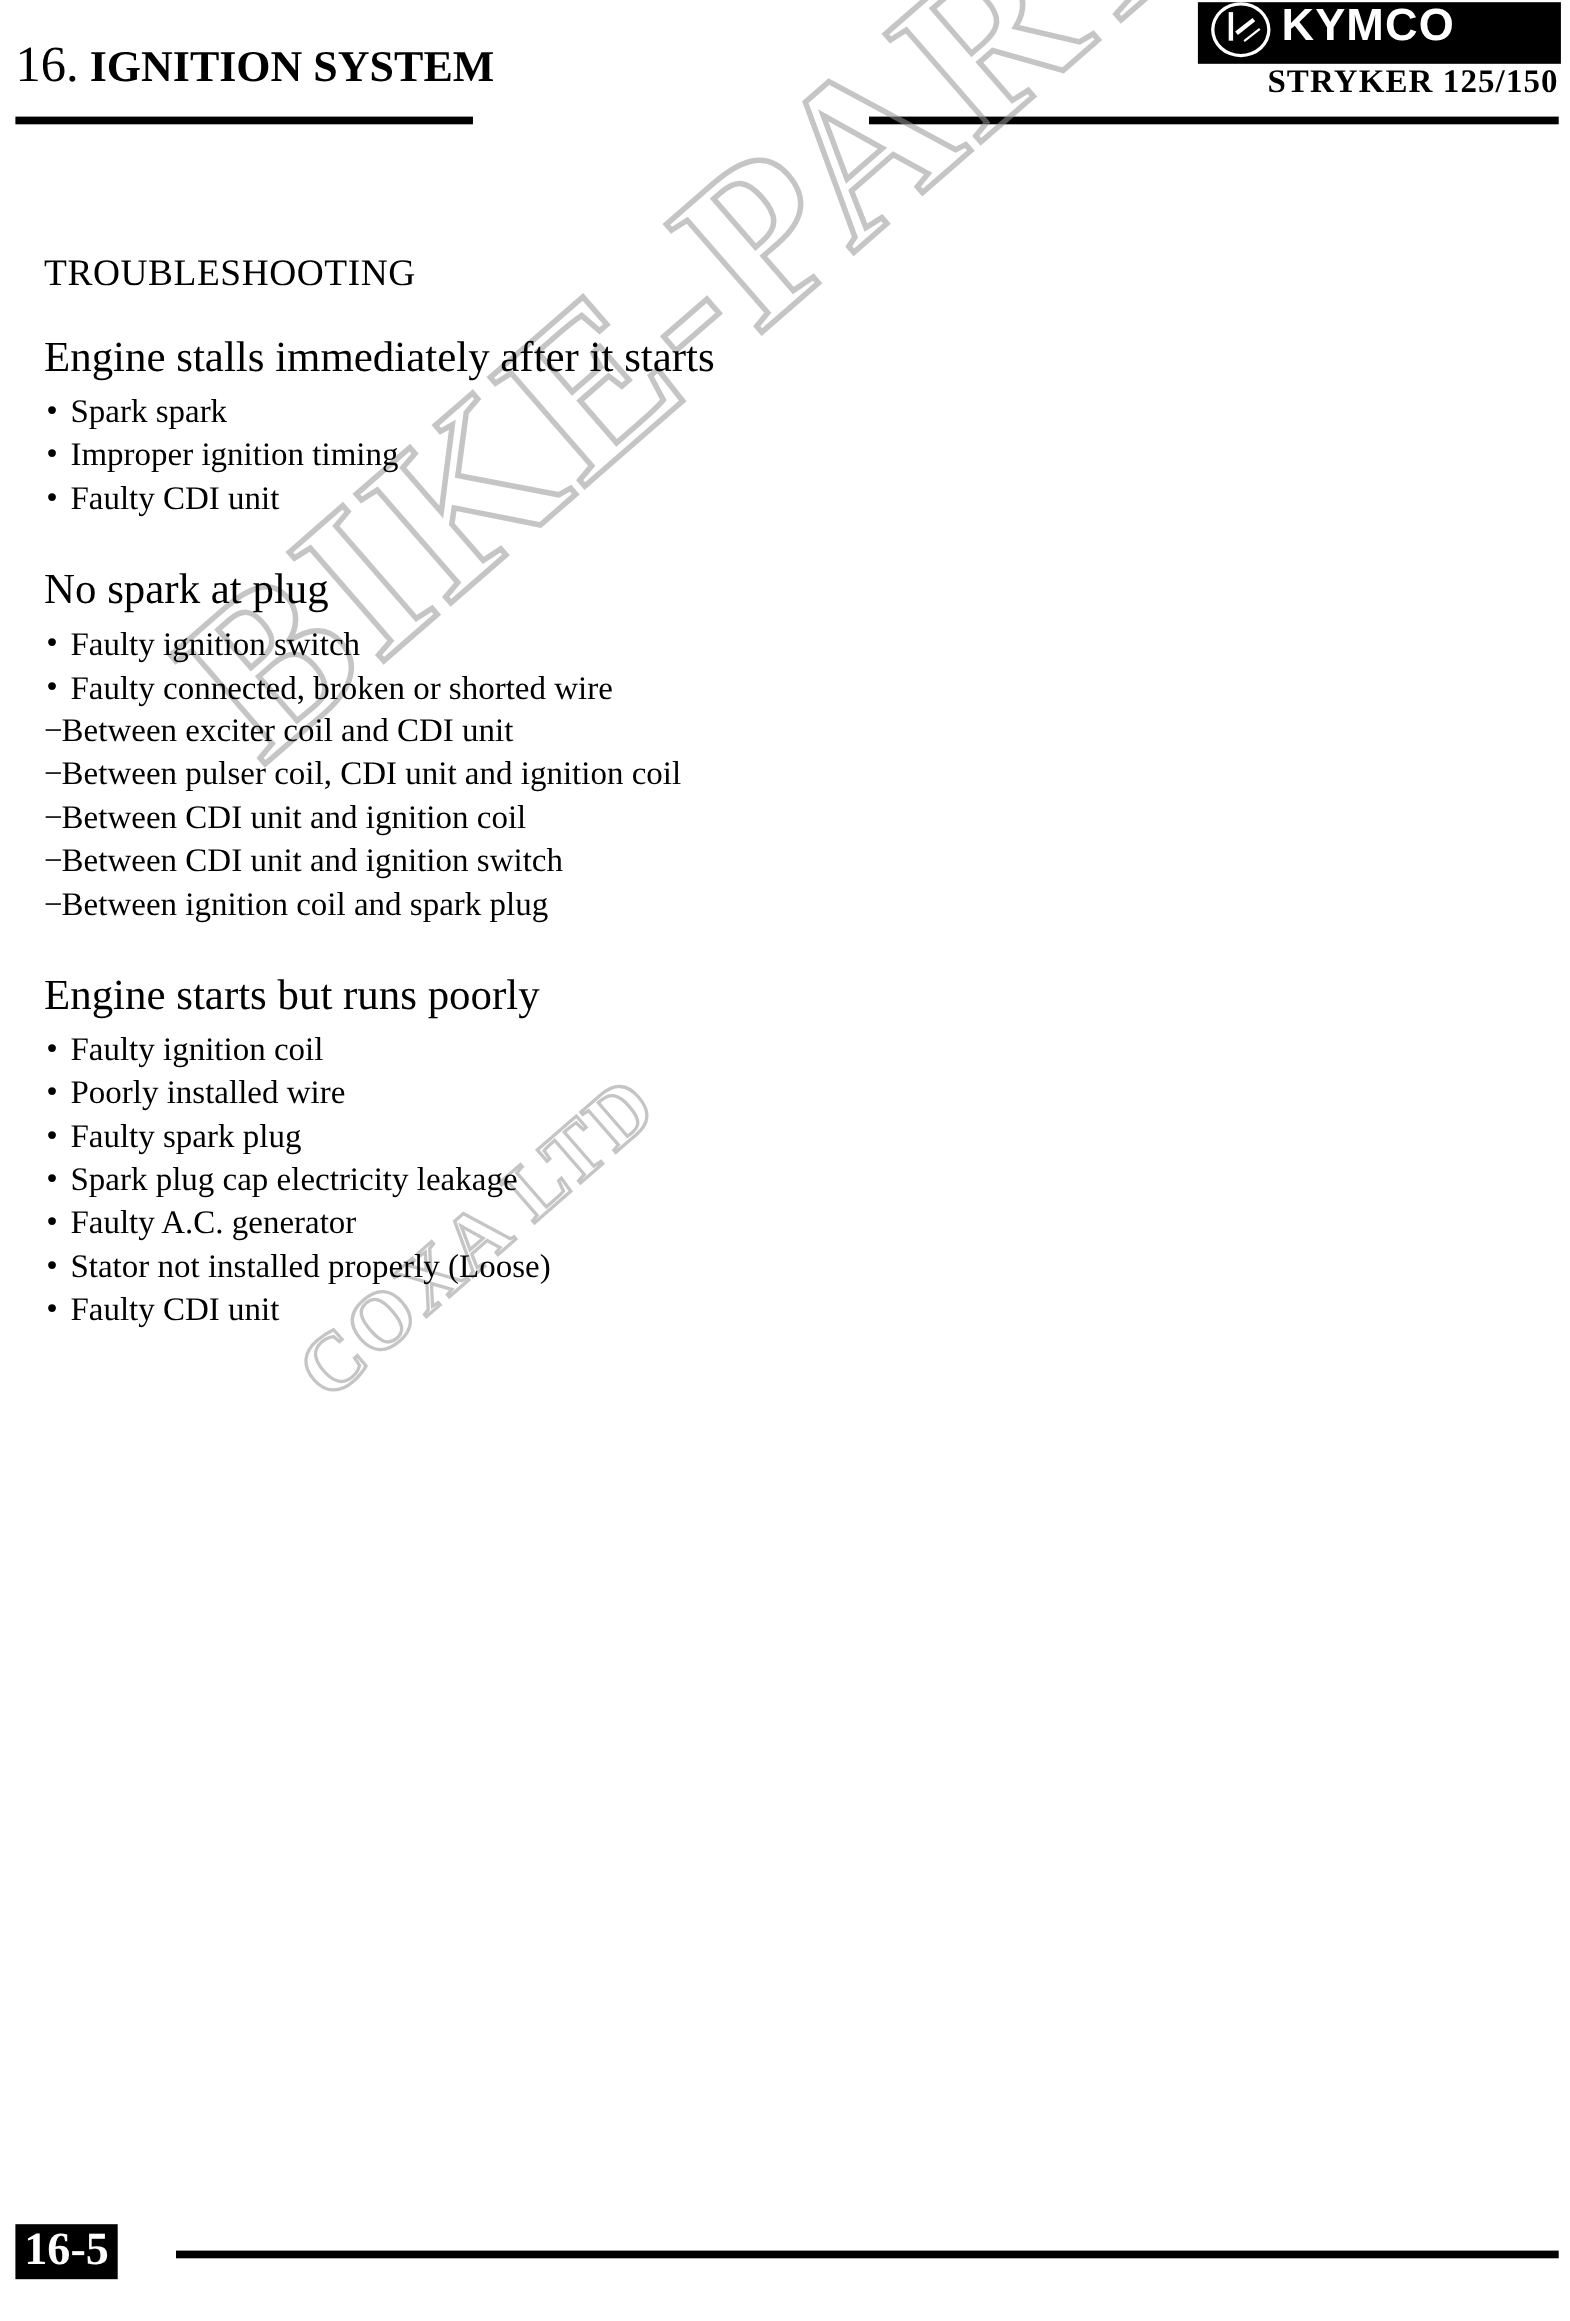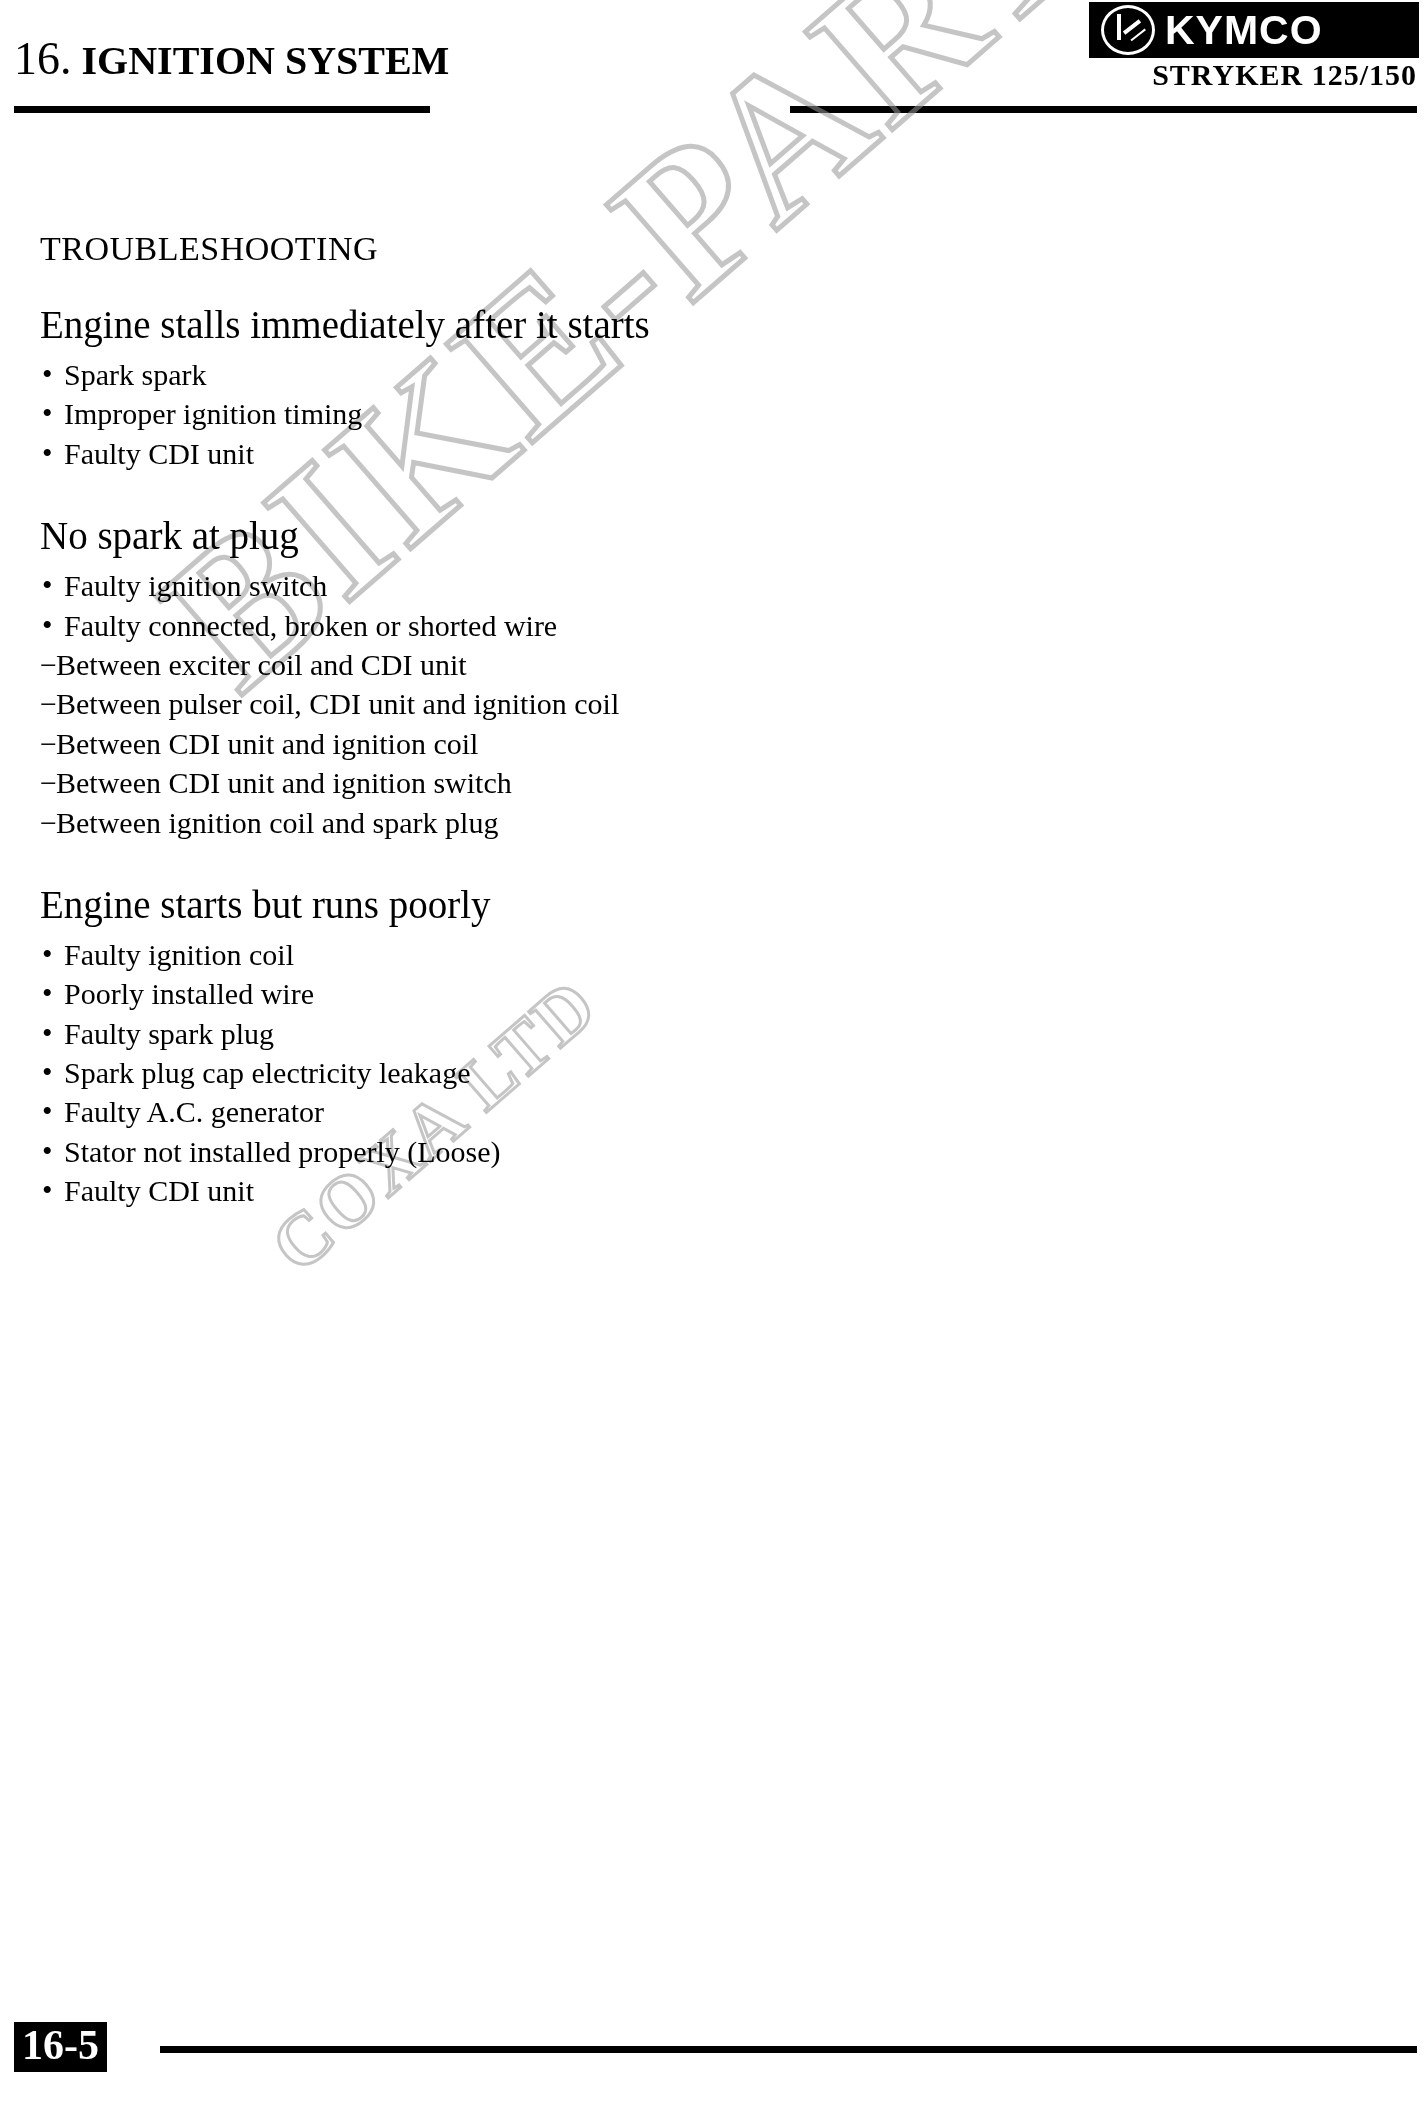--- a/index.html
+++ b/index.html
@@ -29,21 +29,21 @@
     height: 120px;
   }
   .brand-box {
     position: absolute;
     top: 2px;
     right: 8px;
     width: 330px;
     height: 56px;
     background: #000000;
     display: flex;
-    align-items: center;
+    align-items: flex-start;
     padding-left: 12px;
     box-sizing: border-box;
   }
   .brand-mark {
     width: 48px;
     height: 44px;
     border: 3px solid #ffffff;
     border-radius: 50%;
     position: relative;
     flex: 0 0 auto;

